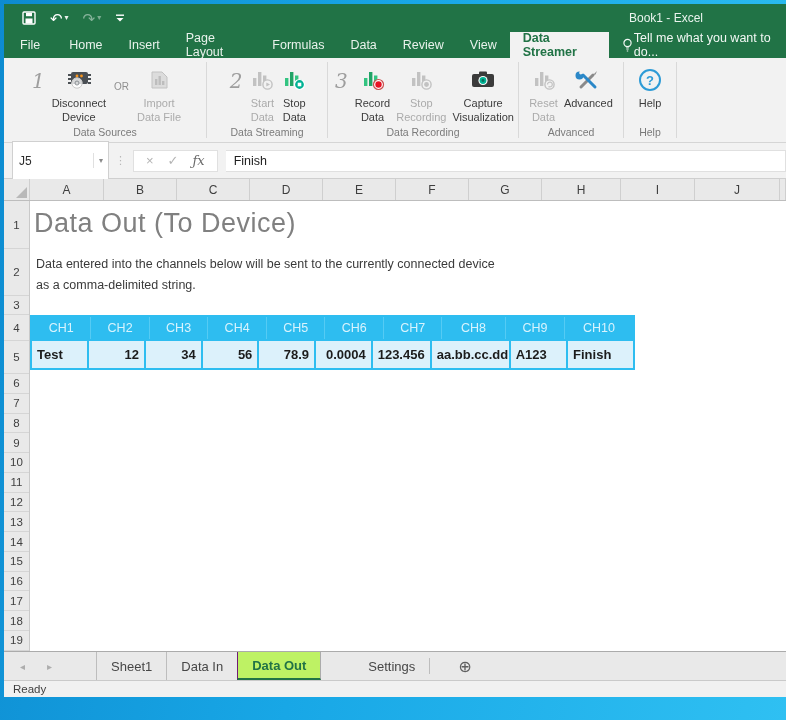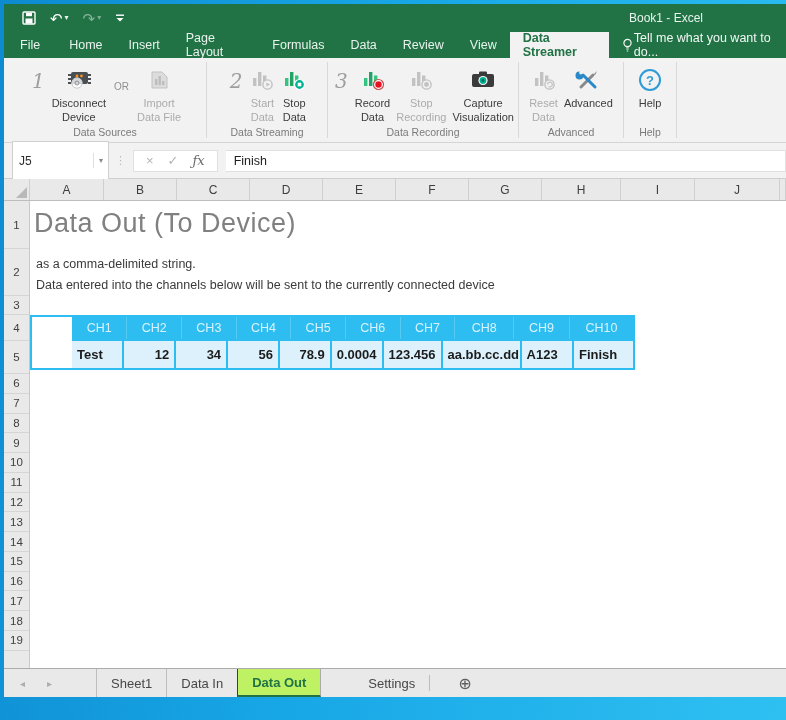--- a/index.html
+++ b/index.html
@@ -61,21 +61,21 @@
   .corner .tri{ position:absolute; right:2px; bottom:2px; width:0; height:0;
     border-bottom:11px solid #B9B9B9; border-left:11px solid transparent; }
   .gridbody{ flex:1; position:relative; background:#FFF; }
   .rowheads{ position:absolute; left:0; top:0; bottom:0; width:26px; background:#E9E9E9; border-right:1px solid #C9C9C9; }
   .rh{ border-bottom:1px solid #D5D5D5; display:flex; align-items:center; justify-content:center;
     font-size:11.5px; color:#3F3F3F; }
   .r1{height:48px;} .r2{height:47px;} .r3{height:19px;} .r4{height:26px;} .r5{height:33px;} .rn{height:19.78px;}
   .sheet-title{ position:absolute; left:30px; top:7px; font-size:27px; color:#808080; letter-spacing:.5px; }
   .sheet-desc{ position:absolute; left:32px; top:53px; font-size:12.5px; color:#3A3A3A; line-height:21px; }
   
-  .dtable{ position:absolute; left:26px; top:114px; width:605px; border:2px solid #2EBDF0;padding-left:40px; }
+  .dtable{ position:absolute; left:26px; top:114px; width:605px; border:2px solid #2EBDF0; }
   .trow{ display:flex; }
   .thc{ height:22px; background:#2EBDF0; color:#D8F3FD; font-size:12.5px;
     display:flex; align-items:center; justify-content:center; border-right:1px solid #55CBF4; }
   .thc:last-child{ border-right:none; }
   .tdc{ height:29px; background:#DCF1FB; border-right:2px solid #2EBDF0; border-top:2px solid #2EBDF0;
     display:flex; align-items:center; font-size:13px; font-weight:bold; color:#1C1C1C; padding:0 5px; }
   .tdc:last-child{ border-right:none; }
   .tdc.num{ justify-content:flex-end; }
   
   .wA{width:74px;} .wB{width:73px;} .wC{width:73px;} .wD{width:73px;} .wE{width:73px;}
@@ -372,22 +372,22 @@
         <div class="rh rn">14</div>
         <div class="rh rn">15</div>
         <div class="rh rn">16</div>
         <div class="rh rn">17</div>
         <div class="rh rn">18</div>
         <div class="rh rn">19</div>
       </div>
 
       <div class="sheet-title">Data Out (To Device)</div>
       <div class="sheet-desc">
+        <div>Data entered into the channels below will be sent to the currently connected device</div>
         <div>as a comma-delimited string.</div>
-        <div>Data entered into the channels below will be sent to the currently connected device</div>
       </div>
 
       <div class="dtable">
         <div class="trow">
           <div class="thc wA">CH1</div>
           <div class="thc wB">CH2</div>
           <div class="thc wC">CH3</div>
           <div class="thc wD">CH4</div>
           <div class="thc wE">CH5</div>
           <div class="thc wF">CH6</div>
@@ -417,14 +417,17 @@
         <span>▸</span>
       </div>
       <div class="stab lead">Sheet1</div>
       <div class="stab">Data In</div>
       <div class="stab active">Data Out</div>
       <div class="stab after-active">Settings</div>
       <div class="endsep"></div>
       <div class="addsheet">⊕</div>
     </div>
 
+    <div class="statusbar">
+      <span>Ready</span>
+    </div>
   </div>
 </div>
 
 </body></html>

